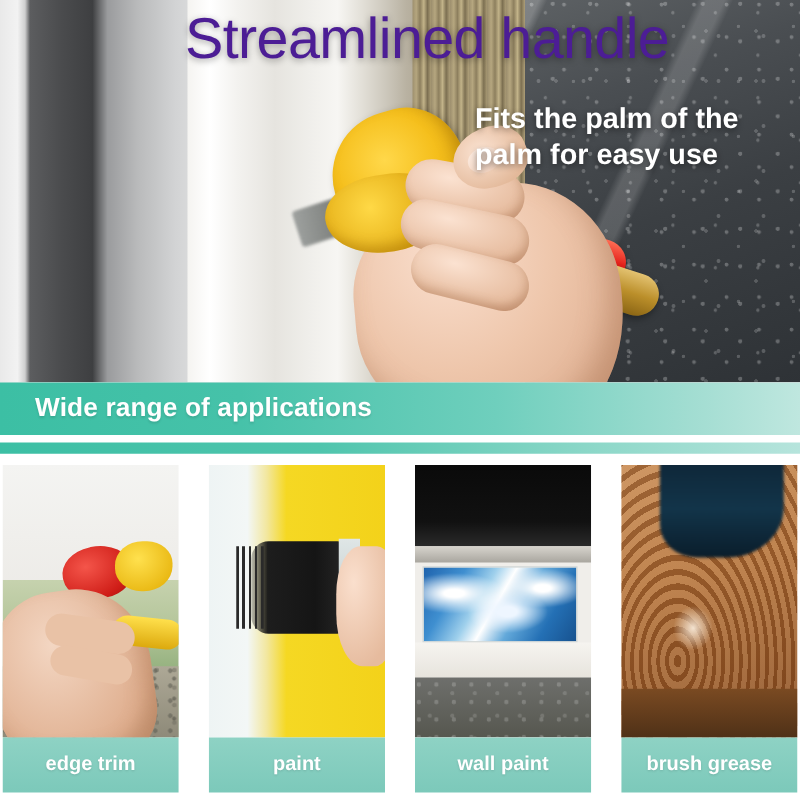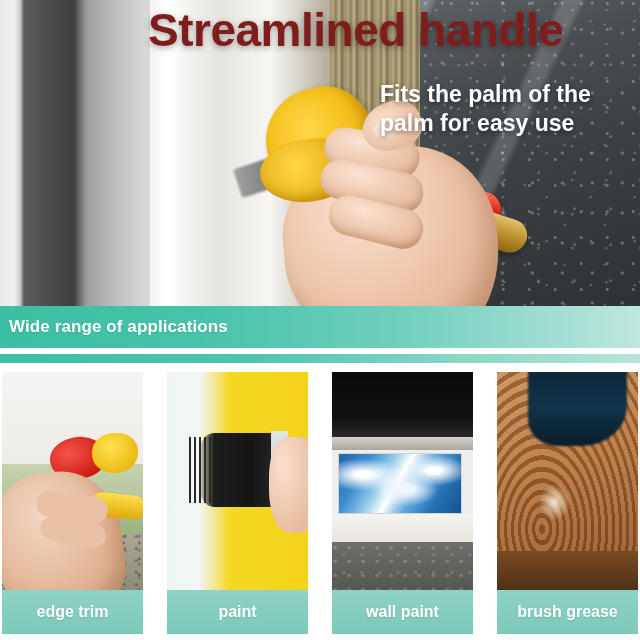--- a/index.html
+++ b/index.html
@@ -111,39 +111,39 @@
   .thumb{ position:absolute; left:130px; top:40px; width:60px; height:48px;
           background:radial-gradient(ellipse at 40% 35%,#fbe3d2,#e3b99a 75%);
           border-radius:50% 46% 40% 50%; transform:rotate(-22deg); }
   .nail{ position:absolute; left:142px; top:56px; width:26px; height:20px;
          background:linear-gradient(160deg,#fdeee4,#f0cfbb);
          border-radius:50%; transform:rotate(-20deg); opacity:.92; }
 
   
   .hero-title{
     position:absolute; left:148px; top:6px; width:492px;
-    font-size:46px; font-weight:700; color:#7f1d1d; letter-spacing:-0.5px;
+    font-size:46px; font-weight:400; color:#4c1d95; letter-spacing:-0.5px;
     line-height:1.08; white-space:nowrap;
     text-shadow:0 2px 6px rgba(0,0,0,.35);
   }
   .hero-sub{
     position:absolute; left:380px; top:80px; width:260px;
     font-size:23px; font-weight:700; color:#ffffff; line-height:1.26;
     text-shadow:0 2px 5px rgba(0,0,0,.45);
   }
 
   
   .banner-zone{ position:absolute; left:0; top:306px; width:640px; height:64px; background:#fff; }
   .banner{
     position:absolute; left:0; top:0; width:640px; height:42px;
     background:linear-gradient(90deg,#3cbfa4 0%,#46c2a9 30%,#6fcfbd 62%,#a5ded3 88%,#bfe7df 100%);
     display:flex; align-items:center;
   }
   .banner-text{
-    margin-left:9px; font-size:17px; font-weight:700; color:#ffffff;
+    margin-left:28px; font-size:21px; font-weight:700; color:#ffffff;
     letter-spacing:.1px; text-shadow:0 1px 2px rgba(0,0,0,.12);
   }
   .banner-bar{
     position:absolute; left:0; top:48px; width:640px; height:9px;
     background:linear-gradient(90deg,#3cbfa4 0%,#4fc5ad 40%,#8ed8c9 75%,#b6e4dc 100%);
   }
 
   
   .grid{ position:absolute; left:0; top:372px; width:640px; height:268px; display:flex; gap:24px; padding:0 2px; }
   .cell{ position:relative; flex:1; height:100%; overflow:hidden; background:#fff; }

